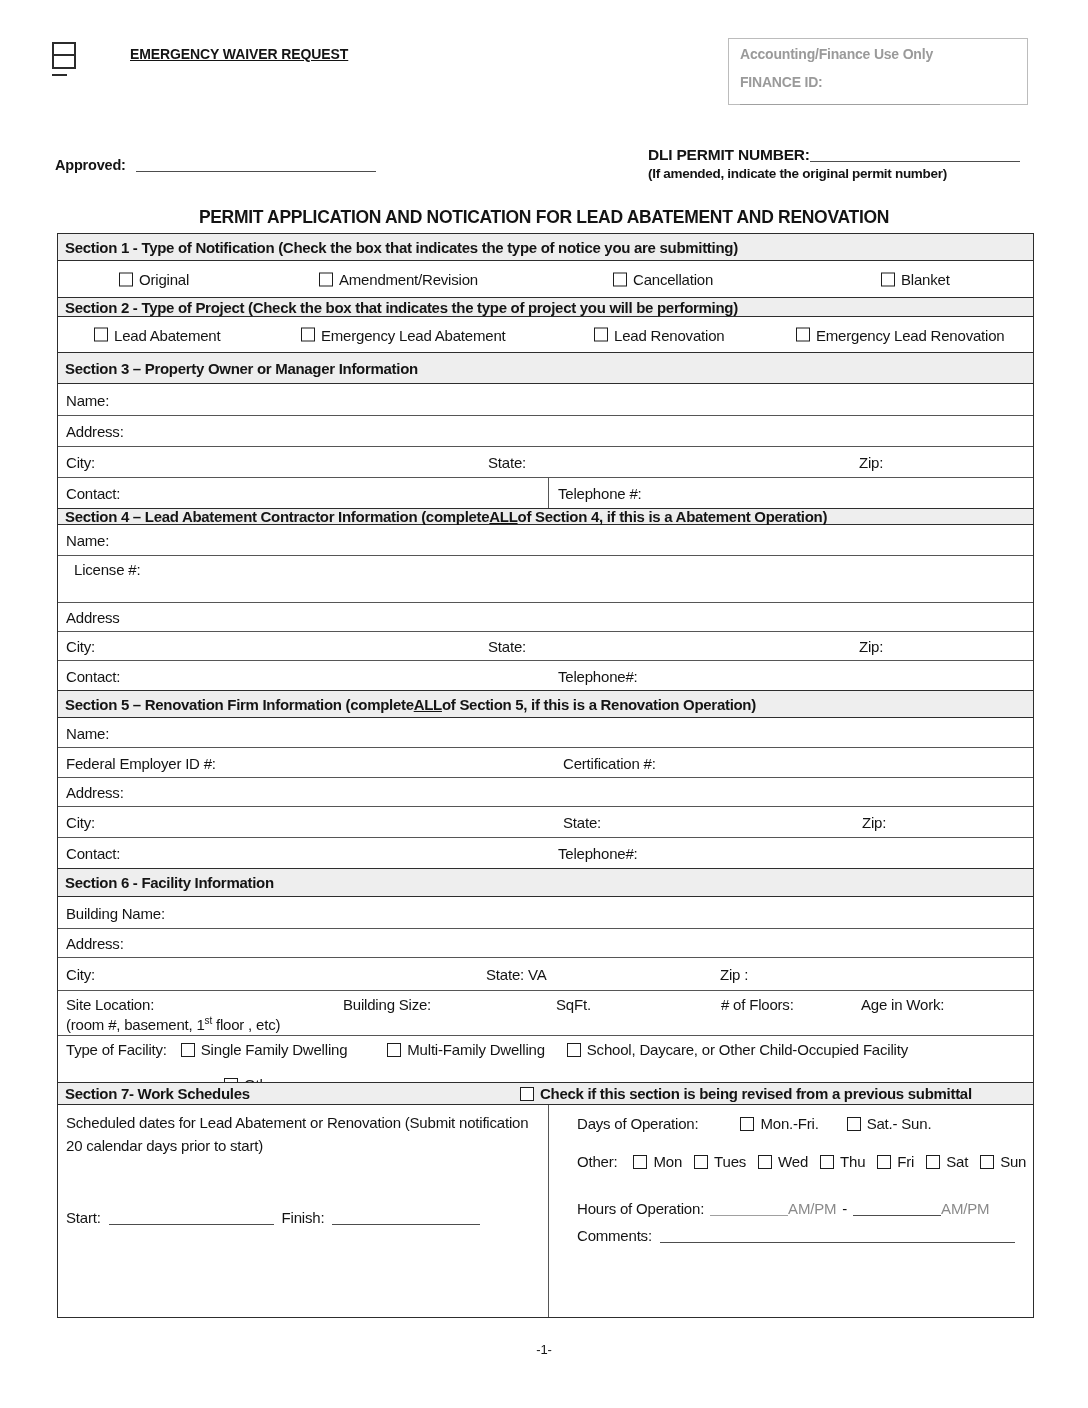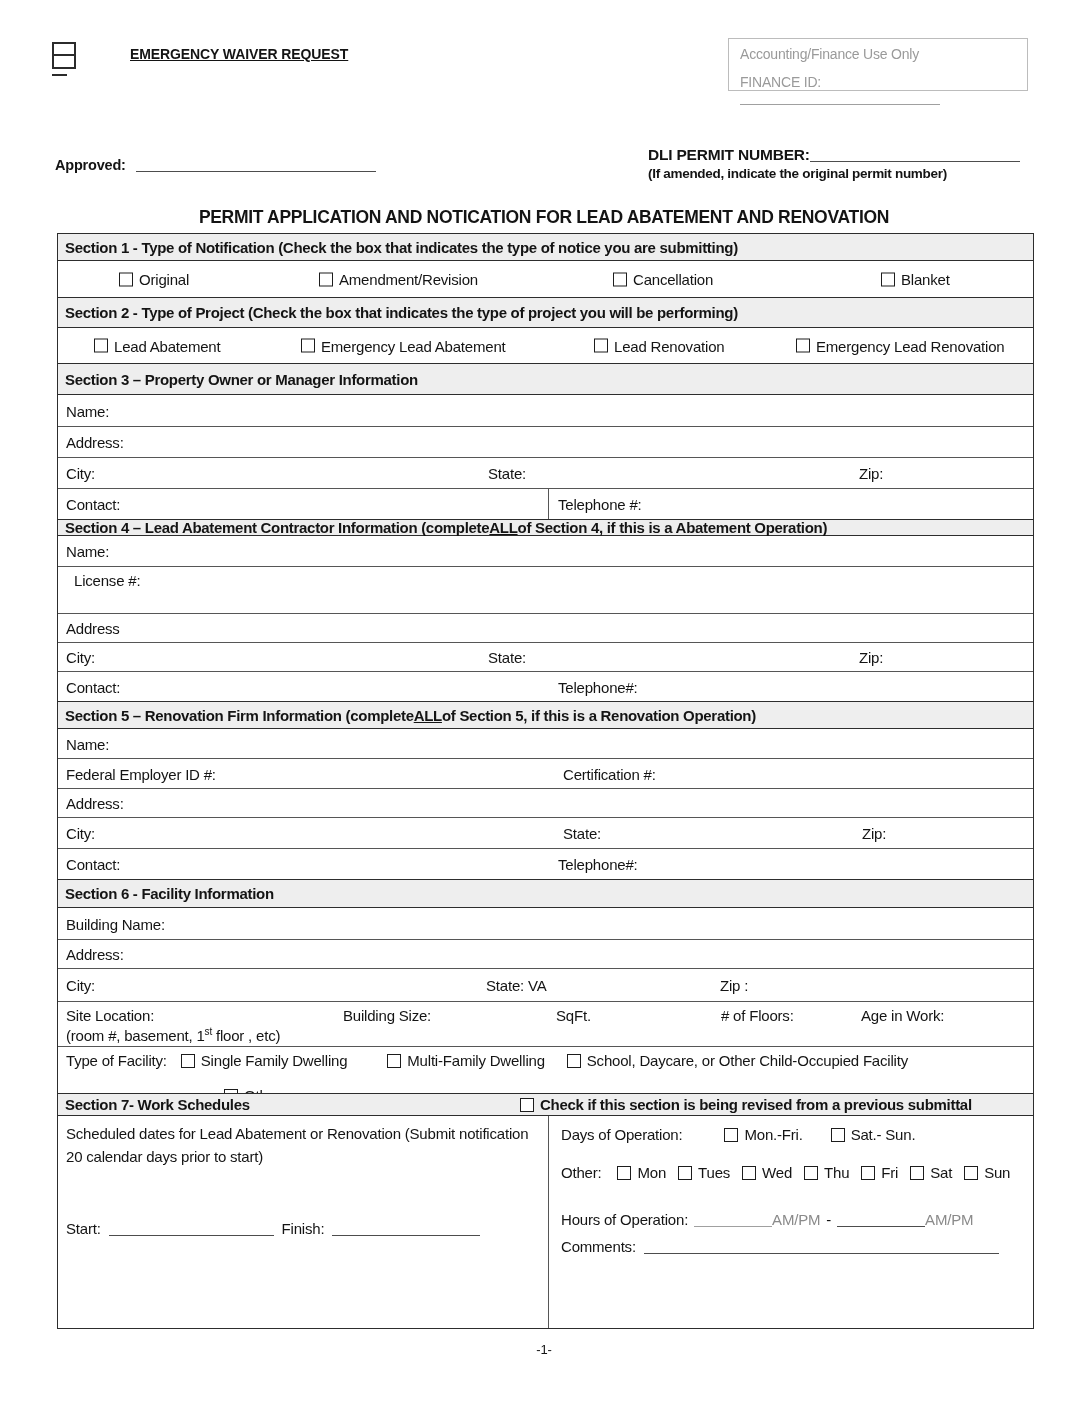--- a/index.html
+++ b/index.html
@@ -10,21 +10,21 @@
   
   .mark { position:absolute; left:52px; top:42px; }
   .mark-box { width:24px; height:27px; border:2px solid #2b2b2b; }
   .mark-mid { height:12px; border-bottom:2px solid #2b2b2b; }
   .mark-dash { width:15px; border-top:2px solid #2b2b2b; margin-top:5px; }
 
   .waiver { position:absolute; left:130px; top:46px; font-weight:bold; font-size:14px; text-decoration:underline; letter-spacing:-0.1px; }
 
   .logo { position:absolute; left:420px; top:22px; }
 
-  .acct { position:absolute; left:728px; top:38px; width:300px; height:53px; border:1.6px solid #bcbcbc; color:#9a9a9a; font-weight:normal; font-size:14px; padding:7px 11px; }
+  .acct { position:absolute; left:728px; top:38px; width:300px; height:67px; border:1.6px solid #bcbcbc; color:#9a9a9a; font-weight:bold; font-size:14px; padding:7px 11px; }
   .acct .fin { margin-top:12px; }
   .blank { display:inline-block; border-bottom:1.5px solid #4d4d4d; height:14px; vertical-align:-2px; }
   .blank.gr { border-bottom-color:#a0a0a0; }
 
   .approved { position:absolute; left:55px; top:157px; font-weight:bold; font-size:14.5px; }
   .dli { position:absolute; left:648px; top:146px; width:390px; }
   .dli .l1 { font-weight:bold; font-size:15.5px; }
   .dli .l2 { font-weight:bold; font-size:13.5px; margin-top:2px; letter-spacing:-0.3px; }
 
   .title { position:absolute; left:0; right:0; top:207px; text-align:center; font-weight:bold; font-size:17.5px; letter-spacing:-0.3px; }
@@ -39,21 +39,21 @@
   .toplbl { position:absolute; top:5px; transform:none; white-space:nowrap; }
   .cb { display:inline-block; width:14px; height:14px; border:1.7px solid #1d1d1d; background:#fff; margin-right:6px; flex:none; }
   .opt { display:flex; align-items:center; white-space:nowrap; }
   .vdiv { position:absolute; top:0; bottom:0; width:1.4px; background:#565656; }
   sup { font-size:10px; }
 
   
   .s7grp { position:absolute; left:462px; top:0; bottom:0; display:flex; align-items:center; font-weight:bold; letter-spacing:-0.3px; }
   .s7left { position:absolute; left:8px; top:7px; width:472px; line-height:1.5; white-space:normal; }
   .s7start { position:absolute; left:8px; top:104px; white-space:nowrap; }
-  .s7r { position:absolute; left:503px; white-space:nowrap; display:flex; align-items:center; }
+  .s7r { position:absolute; left:519px; white-space:nowrap; display:flex; align-items:center; }
   .gray { color:#8a8a8a; }
 
   .footer { position:absolute; left:0; right:0; top:1342px; text-align:center; font-size:13px; }
 </style>
 </head>
 <body>
 
 <div class="page">
 
   <div class="mark">
@@ -102,21 +102,21 @@
       <span class="opt abs" style="left:555px;">
           <span class="cb"></span>
           <span>Cancellation</span>
         </span>
       <span class="opt abs" style="left:823px;">
           <span class="cb"></span>
           <span>Blanket</span>
         </span>
     </div>
 
-    <div class="row hdr" style="height:31px;">Section 2 - Type of Project (Check the box that indicates the type of project you will be performing)</div>
+    <div class="row hdr" style="height:20px;">Section 2 - Type of Project (Check the box that indicates the type of project you will be performing)</div>
     <div class="row nt" style="height:35px;">
       <span class="opt abs" style="left:36px;">
           <span class="cb"></span>
           <span>Lead Abatement</span>
         </span>
       <span class="opt abs" style="left:243px;">
           <span class="cb"></span>
           <span>Emergency Lead Abatement</span>
         </span>
       <span class="opt abs" style="left:536px;">

